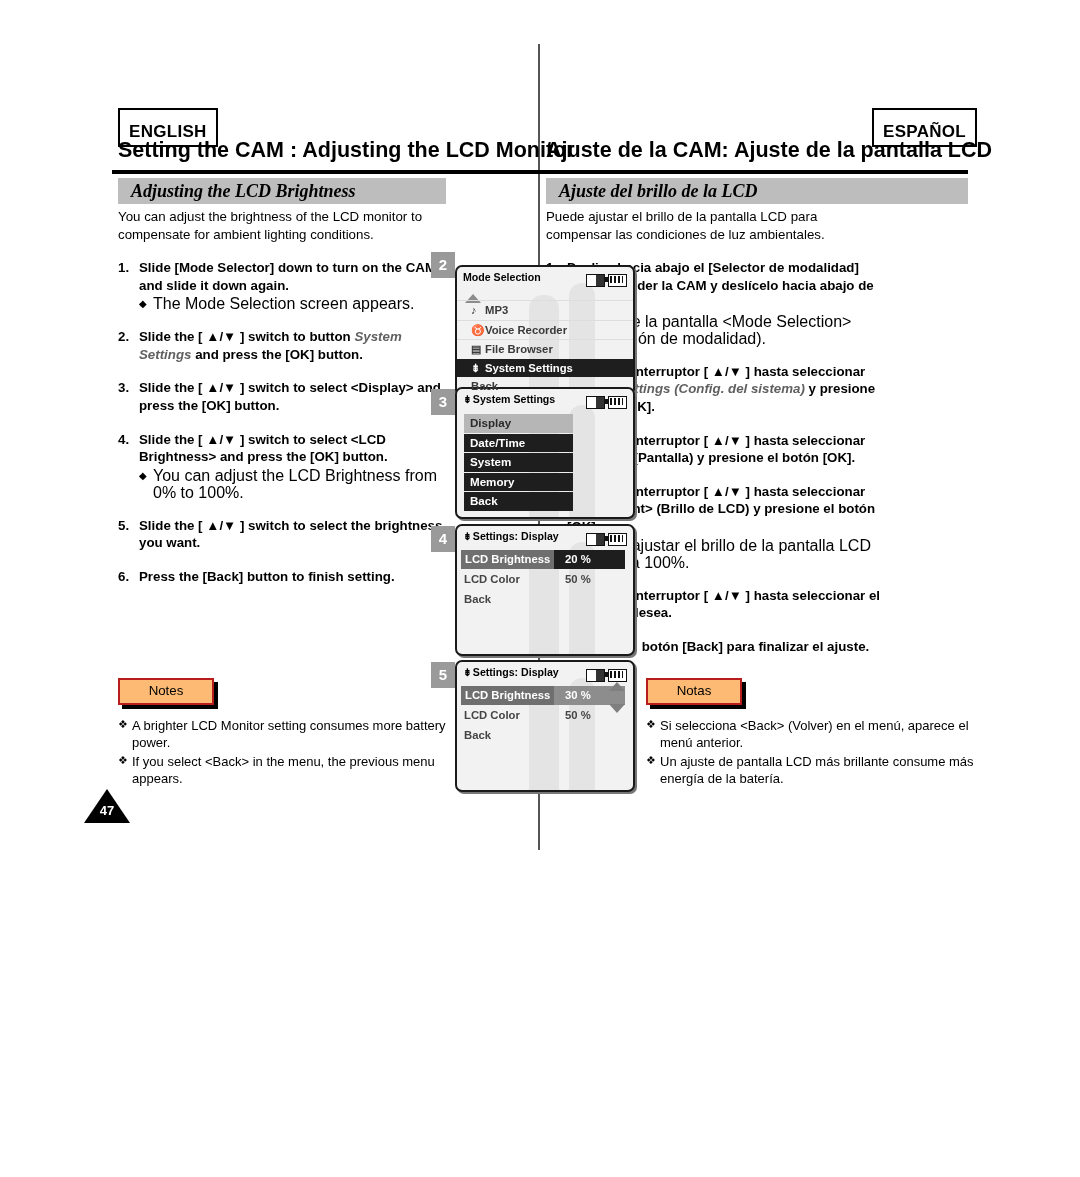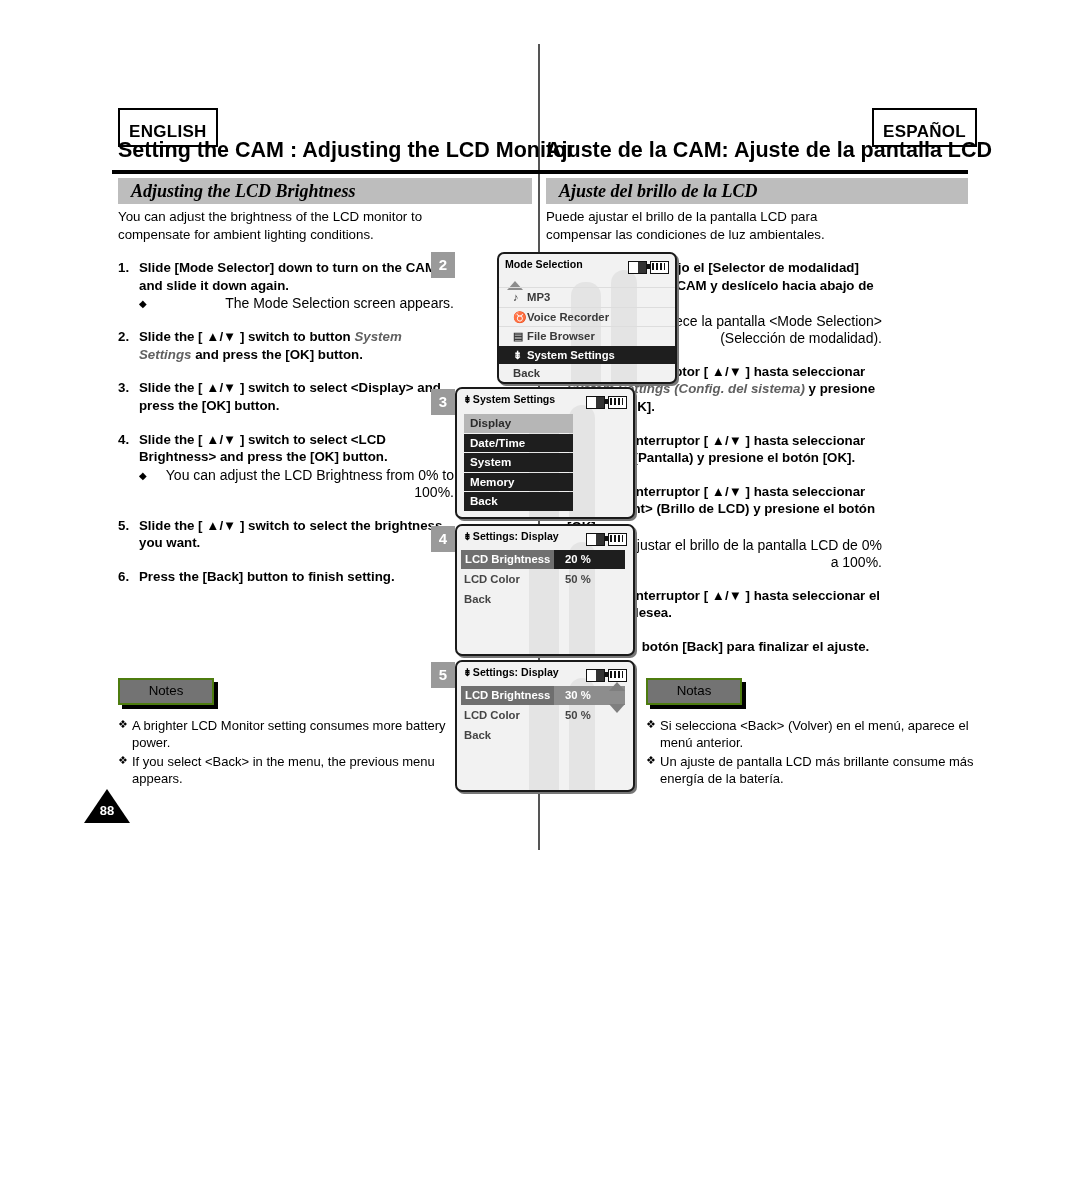--- a/index.html
+++ b/index.html
@@ -85,21 +85,21 @@
   .sec-head span {
     position: absolute;
     left: 13px;
     top: 3px;
     font-size: 18px;
     font-weight: bold;
     font-style: italic;
     font-family: "Liberation Serif", serif;
     white-space: nowrap;
   }
-  .sec-en { left: 118px; width: 414px; }
+  .sec-en { left: 118px; width: 328px; }
   .sec-es { left: 546px; width: 422px; }
 
   
   .col {
     position: absolute;
     width: 336px;
   }
   .col-en { left: 118px; top: 208px; }
   .col-es { left: 546px; top: 208px; }
 
@@ -128,46 +128,45 @@
     top: 0;
     font-weight: bold;
   }
   .step .ital {
     font-style: italic;
     color: #606060;
   }
   .bullet {
     display: block;
     font-weight: normal;
-    font-size: 14px;
+    font-size: 16px;
     line-height: 17px;
     padding-left: 14px;
     position: relative;
     margin-top: 1px;
-    text-align: right;
   }
   .bullet::before {
     content: "\25C6";
     position: absolute;
     left: 0;
     top: 0;
     font-size: 10px;
   }
 
   
   .notes-wrap { position: absolute; width: 340px; }
   .notes-en { left: 118px; top: 678px; }
   .notes-es { left: 646px; top: 678px; }
 
   .notes-box {
     position: relative;
     width: 92px;
     height: 23px;
-    border: 2px solid #4d7c0f;
-    background: #737373;
+    border: 2px solid #b91c1c;
+    background: #fdba74;
     box-shadow: 4px 4px 0 0 #000;
   }
   .notes-box span {
     position: absolute;
     left: 0; right: 0;
     top: 3px;
     text-align: center;
     font-size: 13.3px;
   }
   .notes-list {
@@ -220,21 +219,21 @@
   .lcd {
     position: absolute;
     width: 176px;
     height: 128px;
     background: #f2f2f2;
     border: 2px solid #1a1a1a;
     border-radius: 7px;
     overflow: hidden;
     box-shadow: 2px 2px 0 0 #777;
   }
-  .lcd-1 { left: 455px; top: 252px; margin-left: 42px; }
+  .lcd-1 { left: 455px; top: 265px; }
   .lcd-2 { left: 455px; top: 387px; }
   .lcd-3 { left: 455px; top: 524px; }
   .lcd-4 { left: 455px; top: 660px; }
 
   
   .wm {
     position: absolute;
     background: #e4e4e4;
     pointer-events: none;
   }
@@ -536,21 +535,21 @@
       <span>Notas</span>
     </div>
     <ul class="notes-list">
       <li class="note-item">Si selecciona &lt;Back&gt; (Volver) en el menú, aparece el menú anterior.</li>
       <li class="note-item">Un ajuste de pantalla LCD más brillante consume más energía de la batería.</li>
     </ul>
   </div>
 
   <div class="page-num">
     <div class="tri"></div>
-    <span>88</span>
+    <span>47</span>
   </div>
 
   <div class="step-badge sb-2">2</div>
   <div class="step-badge sb-3">3</div>
   <div class="step-badge sb-4">4</div>
   <div class="step-badge sb-5">5</div>
 
   <div class="lcd lcd-1">
     <div class="wm wm-a"></div>
     <div class="wm wm-b"></div>

